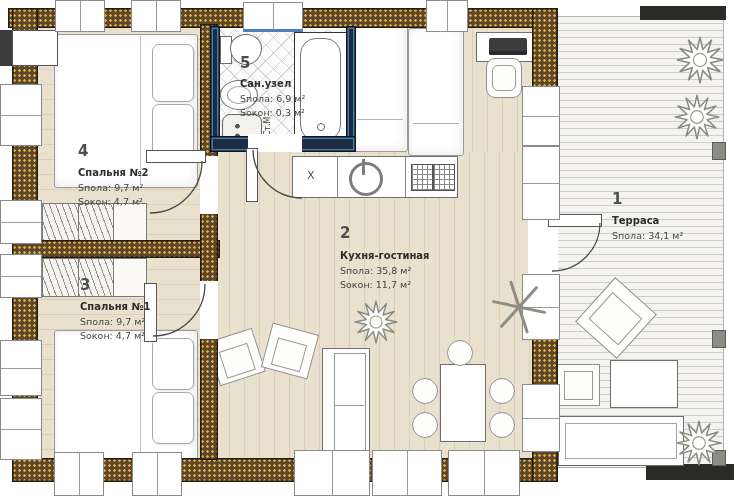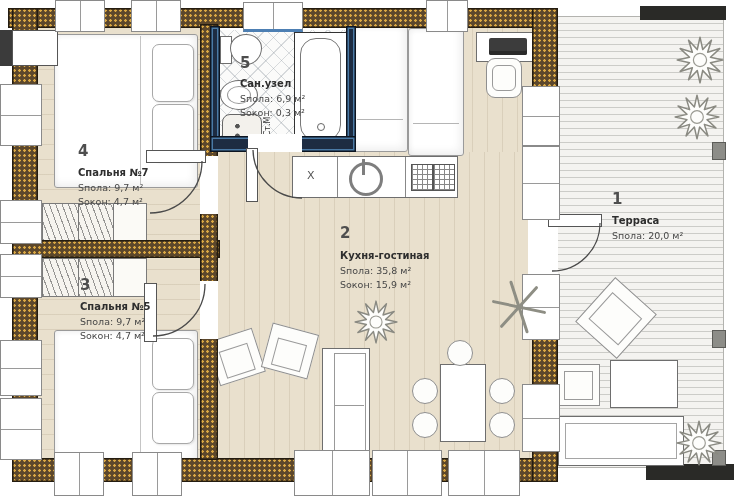--- a/index.html
+++ b/index.html
@@ -220,49 +220,49 @@
     <g transform="translate(519,307)" stroke="#8e8e84" stroke-width="3" stroke-linecap="round">
       <line x1="-26" y1="0" x2="26" y2="0" transform="rotate(12)"></line>
       <line x1="-26" y1="0" x2="26" y2="0" transform="rotate(72)"></line>
       <line x1="-26" y1="0" x2="26" y2="0" transform="rotate(132)"></line>
     </g>
   </svg>
 
   <div class="abs" style="left:78px;top:144px;z-index:50">
     <div class="roomnum">4</div>
     <div style="height:6px"></div>
-    <div class="roomname">Спальня №7</div>
+    <div class="roomname">Спальня №2</div>
     <div class="roomline">Sпола: 9,7 м²</div>
     <div class="roomline">Sокон: 4,7 м²</div>
   </div>
 
   <div class="abs" style="left:80px;top:278px;z-index:50">
     <div class="roomnum">3</div>
     <div style="height:6px"></div>
-    <div class="roomname">Спальня №5</div>
+    <div class="roomname">Спальня №1</div>
     <div class="roomline">Sпола: 9,7 м²</div>
     <div class="roomline">Sокон: 4,7 м²</div>
   </div>
 
   <div class="abs" style="left:240px;top:56px;z-index:50">
     <div class="roomnum">5</div>
     <div style="height:5px"></div>
     <div class="roomname">Сан.узел</div>
     <div class="roomline">Sпола: 6,9 м²</div>
     <div class="roomline">Sокон: 0,3 м²</div>
   </div>
 
   <div class="abs" style="left:340px;top:226px;z-index:50">
     <div class="roomnum">2</div>
     <div style="height:7px"></div>
     <div class="roomname">Кухня-гостиная</div>
     <div class="roomline">Sпола: 35,8 м²</div>
-    <div class="roomline">Sокон: 15,9 м²</div>
+    <div class="roomline">Sокон: 11,7 м²</div>
   </div>
 
   <div class="abs" style="left:612px;top:192px;z-index:50">
     <div class="roomnum">1</div>
     <div style="height:6px"></div>
     <div class="roomname">Терраса</div>
-    <div class="roomline">Sпола: 20,0 м²</div>
+    <div class="roomline">Sпола: 34,1 м²</div>
   </div>
 
 </div>
 
 </body></html>

